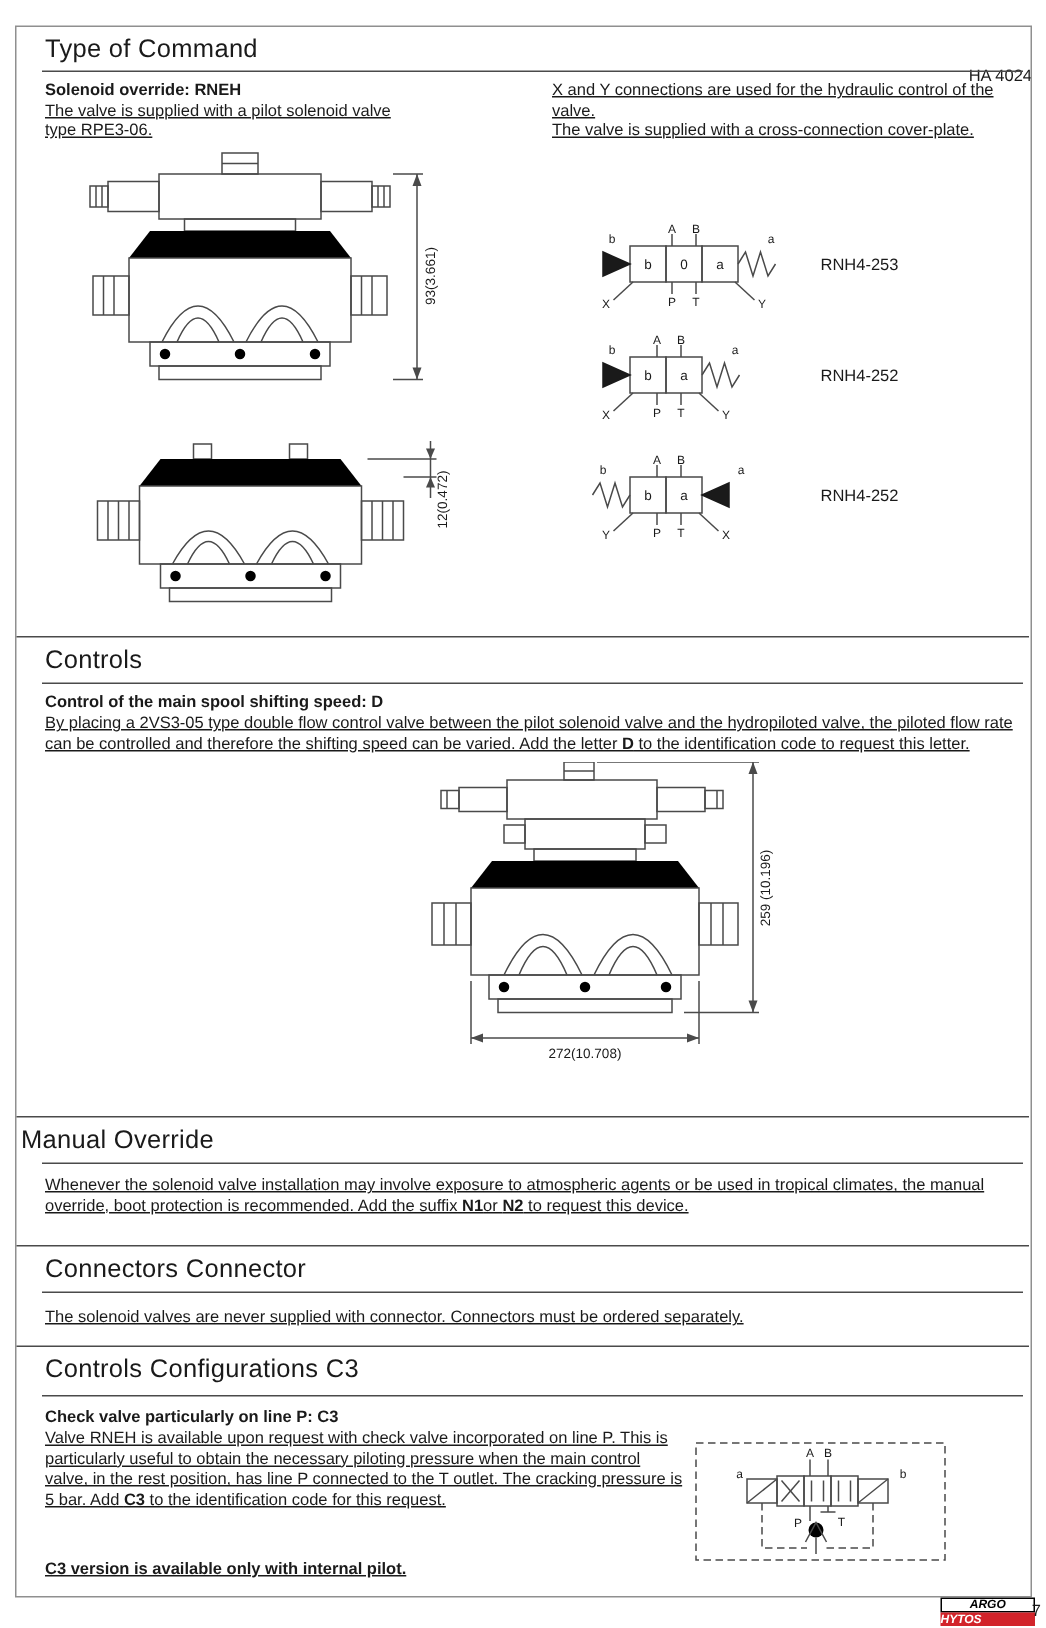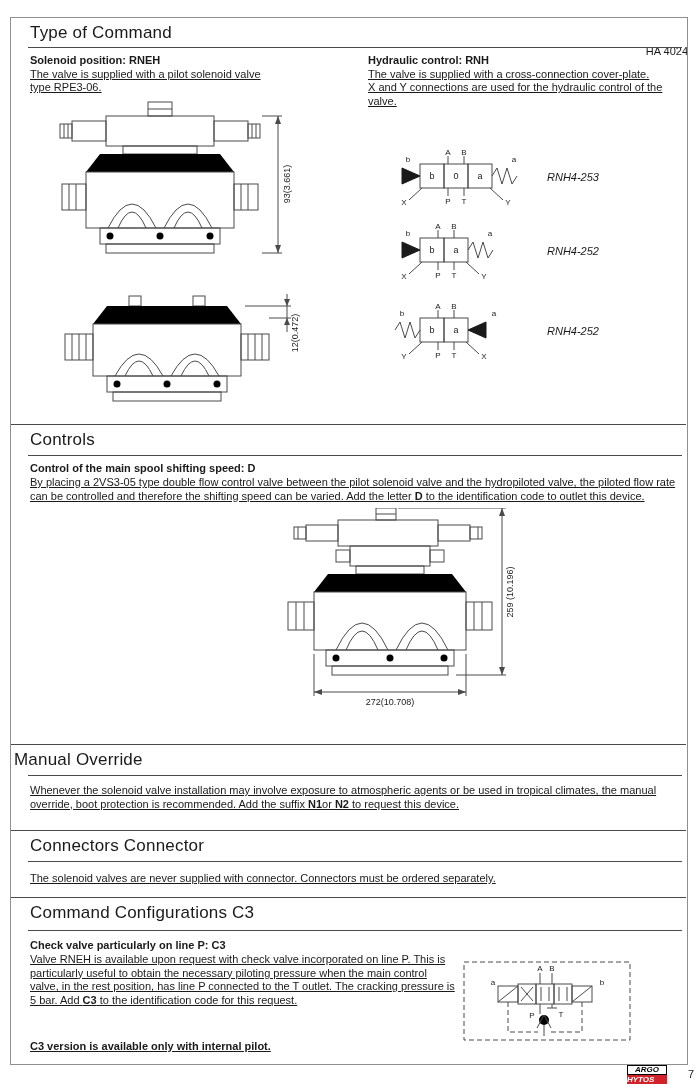--- a/index.html
+++ b/index.html
@@ -10,53 +10,52 @@
   .abs{position:absolute;}
   .doc-ref{top:2px;right:9px;font-size:11px;margin-top:43px;}
   .border-frame{left:10px;top:17px;width:676px;height:1046px;border:1px solid #8f8f8f;}
   .section-title{font-size:17px;font-weight:normal;margin:0;letter-spacing:.2px;}
   .rule{height:1px;background:#4a4a4a;}
   .divider{height:1px;background:#4a4a4a;left:11px;width:675px;}
   .bold-label{font-size:11px;font-weight:bold;line-height:13.5px;}
   .body-text{font-size:11px;line-height:13.5px;text-decoration:underline;}
   .body-text .b{font-weight:bold;}
   .sym-row{display:flex;align-items:center;}
-  .sym-label{font-size:11px;margin-left:4px;white-space:nowrap;font-style:italic;}
+  .sym-label{font-size:11px;margin-left:4px;white-space:nowrap;}
   svg{display:block;}
   .draw rect,.draw line,.draw path,.draw polyline{fill:none;stroke:#4a4a4a;stroke-width:1;}
   .draw .fillb{fill:#1a1a1a;stroke:#1a1a1a;}
   .draw .arr{fill:#4a4a4a;stroke:none;}
   .draw .dash{stroke-dasharray:5 3;}
   text.dim{font-size:9px;fill:#1a1a1a;}
   text.sym{font-size:9px;fill:#1a1a1a;}
   text.syms{font-size:8px;fill:#1a1a1a;}
-  .logo{left:627px;top:1065px;width:40px;}
+  .logo{left:627px;top:1065px;width:63px;}
   .logo-top{background:#ffffff;border:1px solid #000;color:#000;font-size:8px;font-weight:bold;font-style:italic;text-align:center;line-height:8px;padding:0;}
   .logo-bottom{background:#d2232a;color:#fff;font-size:8px;font-weight:bold;font-style:italic;text-align:left;line-height:9px;}
   .page-num{right:3px;top:1068px;font-size:11px;}
 </style>
 </head>
 <body>
 
 <div class="abs doc-ref">HA 4024</div>
 <div class="abs border-frame"></div>
 
 <div>
   <h2 class="abs section-title" style="left:30px;top:23px">Type of Command</h2>
   <div class="abs rule" style="left:28px;top:47px;width:654px"></div>
 
   <div class="abs" style="left:30px;top:54px;width:250px">
-    <div class="bold-label">Solenoid position: RNEH</div>
+    <div class="bold-label">Solenoid override: RNEH</div>
     <div class="body-text">The valve is supplied with a pilot solenoid valve type RPE3-06.</div>
   </div>
 
   <div class="abs" style="left:368px;top:54px;width:300px">
-    <div class="bold-label">Hydraulic control: RNH</div>
+    <div class="body-text">X and Y connections are used for the hydraulic control of the valve.</div>
     <div class="body-text">The valve is supplied with a cross-connection cover-plate.</div>
-    <div class="body-text">X and Y connections are used for the hydraulic control of the valve.</div>
   </div>
 
   <svg class="abs draw" style="left:48px;top:100px" width="245" height="185" viewBox="0 0 245 185">
     <rect x="100" y="2" width="24" height="14"></rect>
       <line x1="100" y1="9" x2="124" y2="9"></line>
     <rect x="58" y="16" width="108" height="30"></rect>
     <rect x="24" y="21" width="34" height="20"></rect>
     <rect x="12" y="24" width="12" height="14"></rect>
       <line x1="16" y1="24" x2="16" y2="38"></line>
       <line x1="20" y1="24" x2="20" y2="38"></line>
@@ -201,21 +200,21 @@
   </div>
 </div>
 
 <div>
   <div class="abs divider" style="top:424px"></div>
   <h2 class="abs section-title" style="left:30px;top:430px">Controls</h2>
   <div class="abs rule" style="left:28px;top:455px;width:654px"></div>
 
   <div class="abs bold-label" style="left:30px;top:462px">Control of the main spool shifting speed: D</div>
   <div class="abs body-text" style="left:30px;top:476px;width:648px">
-    <span>By placing a 2VS3-05 type double flow control valve between the pilot solenoid valve and the hydropiloted valve, the piloted flow rate can be controlled and therefore the shifting speed can be varied. Add the letter </span><span class="b">D</span><span> to the identification code to outlet this device.</span>
+    <span>By placing a 2VS3-05 type double flow control valve between the pilot solenoid valve and the hydropiloted valve, the piloted flow rate can be controlled and therefore the shifting speed can be varied. Add the letter </span><span class="b">D</span><span> to the identification code to request this letter.</span>
   </div>
 
   <svg class="abs draw" style="left:268px;top:508px" width="250" height="232" viewBox="0 0 250 232">
     <rect x="108" y="0" width="20" height="12"></rect>
       <line x1="108" y1="6" x2="128" y2="6"></line>
     <rect x="70" y="12" width="100" height="26"></rect>
     <rect x="38" y="17" width="32" height="16"></rect>
       <rect x="26" y="19" width="12" height="12"></rect>
       <line x1="30" y1="19" x2="30" y2="31"></line>
     <rect x="170" y="17" width="32" height="16"></rect>
@@ -268,21 +267,21 @@
 
 <div>
   <div class="abs divider" style="top:830px"></div>
   <h2 class="abs section-title" style="left:30px;top:836px">Connectors Connector</h2>
   <div class="abs rule" style="left:28px;top:861px;width:654px"></div>
   <div class="abs body-text" style="left:30px;top:872px;width:648px">The solenoid valves are never supplied with connector. Connectors must be ordered separately.</div>
 </div>
 
 <div>
   <div class="abs divider" style="top:897px"></div>
-  <h2 class="abs section-title" style="left:30px;top:903px">Command Configurations C3</h2>
+  <h2 class="abs section-title" style="left:30px;top:903px">Controls Configurations C3</h2>
   <div class="abs rule" style="left:28px;top:930px;width:654px"></div>
 
   <div class="abs bold-label" style="left:30px;top:939px">Check valve particularly on line P: C3</div>
   <div class="abs body-text" style="left:30px;top:953px;width:428px">
     <span>Valve RNEH is available upon request with check valve incorporated on line P. This is particularly useful to obtain the necessary piloting pressure when the main control valve, in the rest position, has line P connected to the T outlet. The cracking pressure is 5 bar. Add </span><span class="b">C3</span><span> to the identification code for this request.</span>
   </div>
   <div class="abs body-text b" style="left:30px;top:1040px;width:440px;font-weight:bold">C3 version is available only with internal pilot.</div>
 
   <svg class="abs draw" style="left:462px;top:958px" width="172" height="88" viewBox="0 0 172 88">
     <rect class="dash" x="2" y="4" width="166" height="78"></rect>

